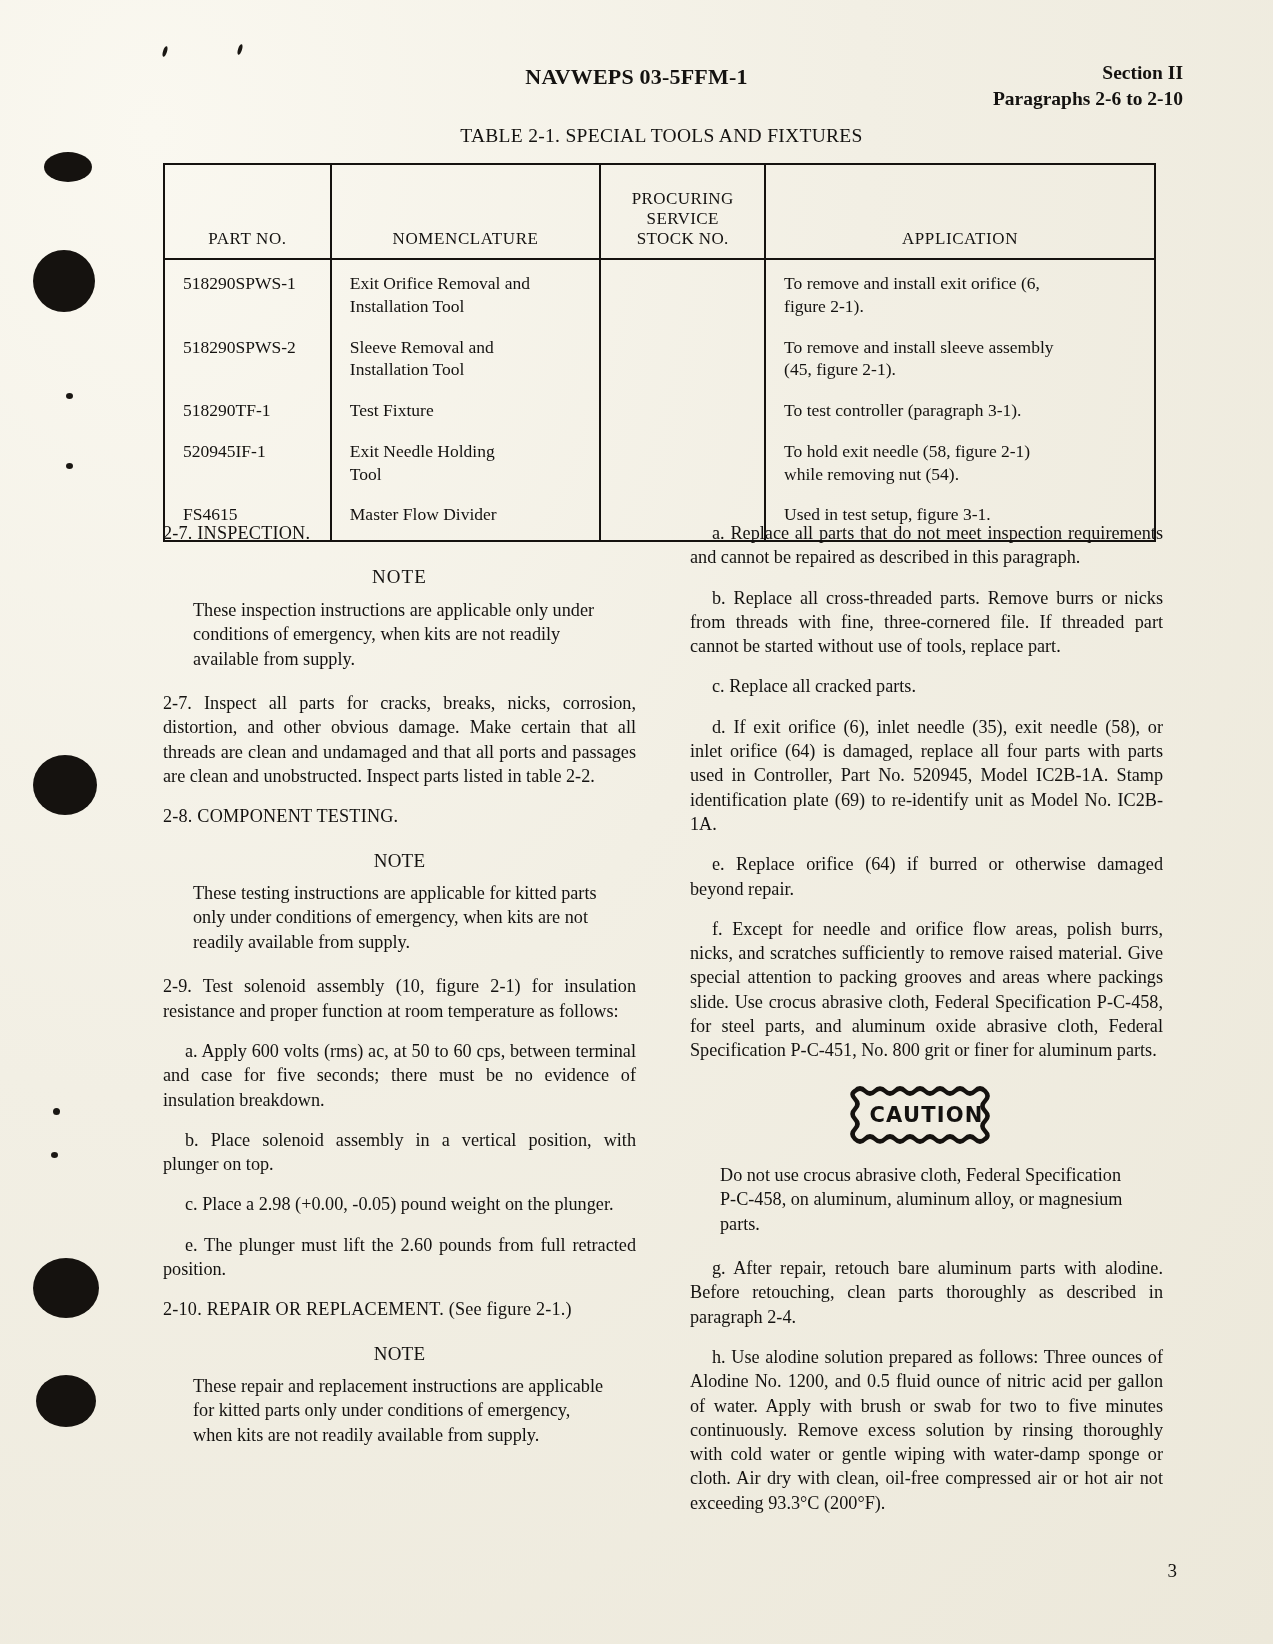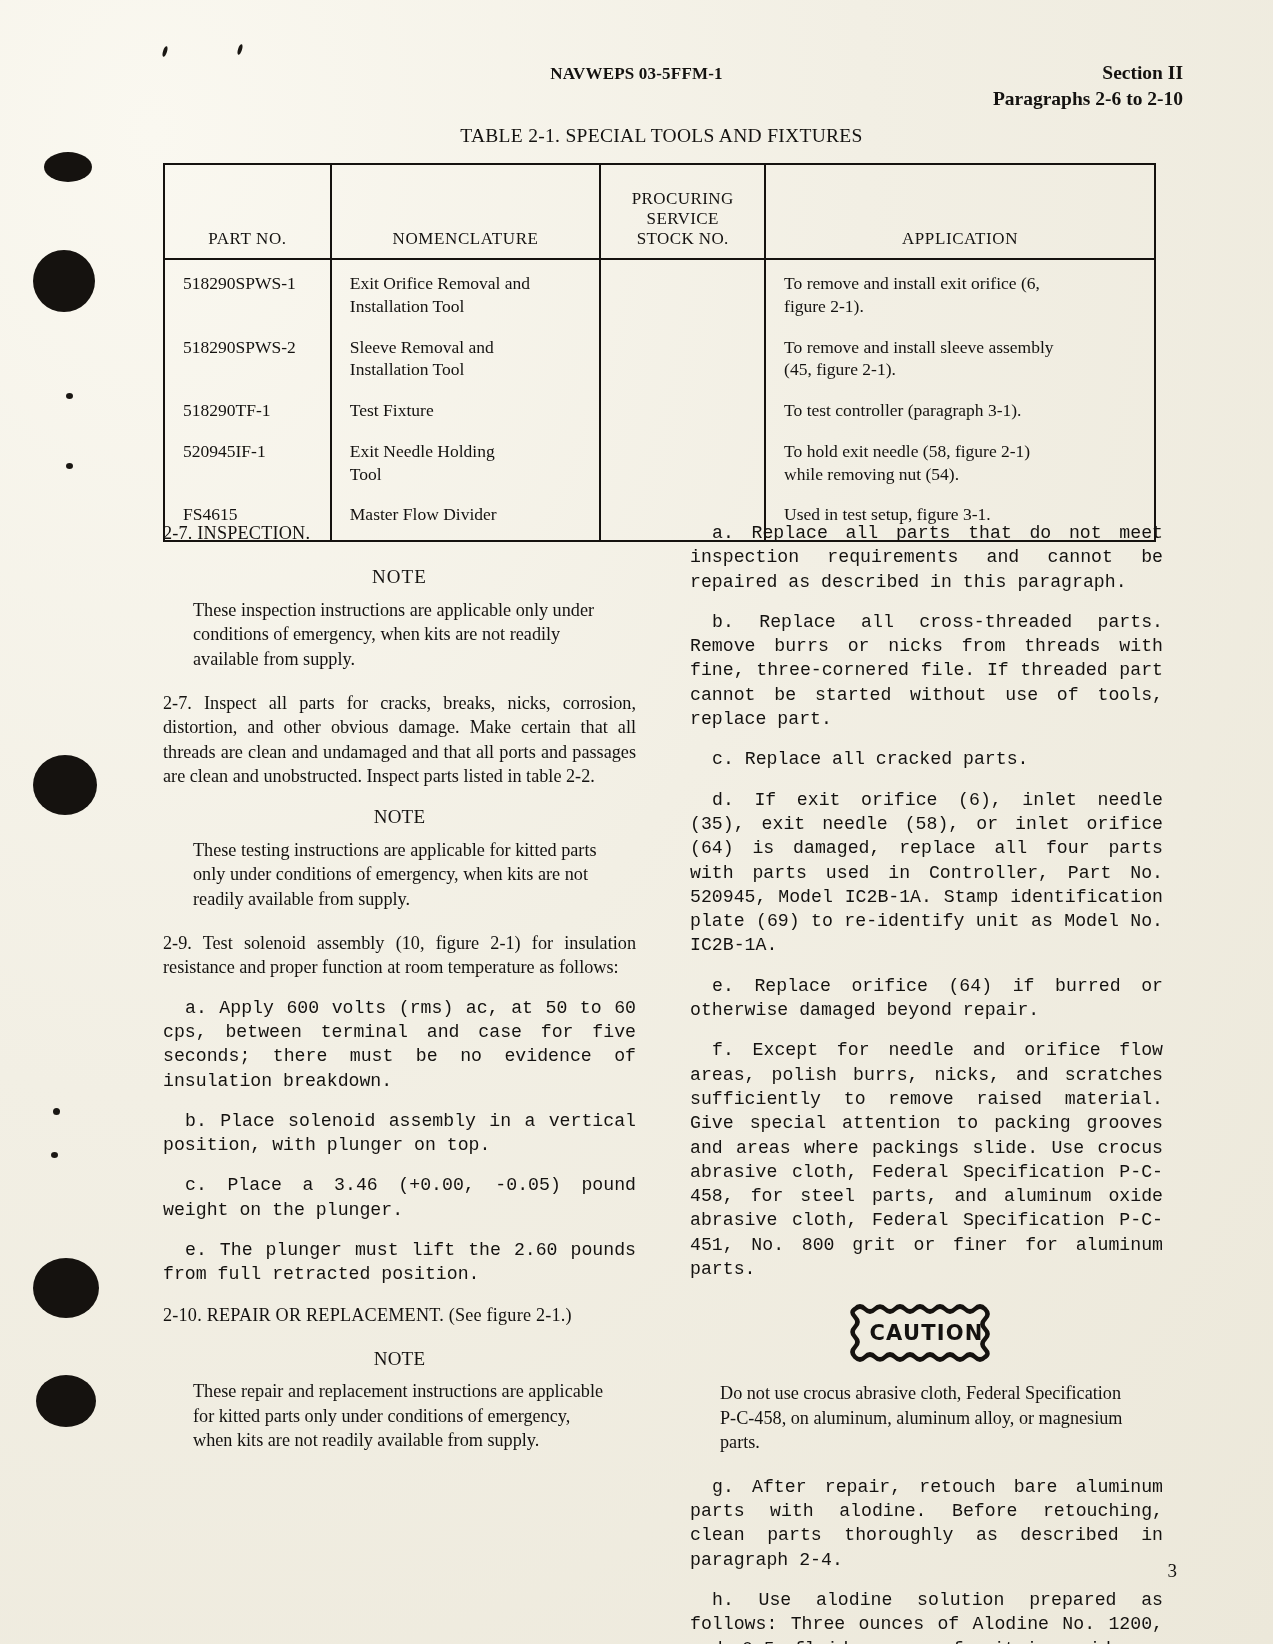--- a/index.html
+++ b/index.html
@@ -17,21 +17,21 @@
       radial-gradient(ellipse at 12% 8%, #faf8f0 0%, #f2efe4 45%, #ece8da 100%);
   }
   
   .blob{position:absolute;background:#15120f;border-radius:50%;}
   .speck{position:absolute;background:#1a1713;border-radius:50%;}
 
   
   .hdr{position:absolute;left:0;right:0;top:58px;height:60px;}
   .hdr-center{
     position:absolute;left:0;right:0;top:6px;text-align:center;
-    font-size:17px;font-weight:bold;letter-spacing:.2px;
+    font-size:22px;font-weight:bold;letter-spacing:.2px;
   }
   .hdr-right{
     position:absolute;right:90px;top:2px;text-align:right;
     font-size:19.5px;line-height:1.35;font-weight:bold;
   }
   .table-caption{
     position:absolute;left:0;right:0;top:125px;text-align:center;
     font-size:19.5px;letter-spacing:.3px;text-decoration:underline;
   }
   .table-caption .cap-inner{display:inline-block;padding-left:50px;}
@@ -72,21 +72,21 @@
   
   .cols{position:absolute;left:163px;top:521px;width:1000px;}
   .col{position:absolute;top:0;width:473px;font-size:18.2px;line-height:1.335;}
   .col.left{left:0;}
   .col.right{left:527px;}
   p{margin:0 0 16px 0;text-align:justify;}
   .head-para{margin-bottom:19px;text-align:left;letter-spacing:.2px;}
   .note-title{text-align:center;margin:0 0 8px 0;letter-spacing:1.1px;font-size:19px;}
   .note-title.sp{letter-spacing:.2px;}
   .note-body{margin:0 0 20px 0;padding:0 26px 0 30px;text-align:left;line-height:1.345;}
-  .indent{text-indent:22px;font-family:Liberation Mono, monospace;}
+  .indent{text-indent:22px;}
 
   
   .caution-wrap{margin:22px 0 18px 0;display:flex;justify-content:center;}
   .caution-box{position:relative;width:156px;height:60px;}
   .caution-box svg{position:absolute;left:0;top:0;}
   .caution-text{
     position:absolute;left:0;right:0;top:50%;transform:translateY(-50%);
     text-align:center;font-family:"DejaVu Sans",sans-serif;
     font-weight:bold;font-size:21px;letter-spacing:1.2px;
   }
@@ -218,29 +218,30 @@
 
     <div class="col left">
 
       <p class="head-para">2-7.  INSPECTION.</p>
 
       <p class="note-title">NOTE</p>
       <p class="note-body">These inspection instructions are applicable only under conditions of emergency, when kits are not readily available from supply.</p>
 
       <p>2-7.  Inspect all parts for cracks, breaks, nicks, corrosion, distortion, and other obvious damage.  Make certain that all threads are clean and undamaged and that all ports and passages are clean and unobstructed. Inspect parts listed in table 2-2.</p>
 
+      <p class="head-para">2-8.  COMPONENT TESTING.</p>
 
       <p class="note-title sp">NOTE</p>
       <p class="note-body">These testing instructions are applicable for kitted parts only under conditions of emergency, when kits are not readily available from supply.</p>
 
       <p>2-9.  Test solenoid assembly (10, figure 2-1) for insulation resistance and proper function at room temperature as follows:</p>
 
       <p class="indent">a.  Apply 600 volts (rms) ac, at 50 to 60 cps, between terminal and case for five seconds; there must be no evidence of insulation breakdown.</p>
       <p class="indent">b.  Place solenoid assembly in a vertical position, with plunger on top.</p>
-      <p class="indent">c.  Place a 3.46 (+0.00, -0.05) pound weight on the plunger.</p>
+      <p class="indent">c.  Place a 2.98 (+0.00, -0.05) pound weight on the plunger.</p>
       <p class="indent">e.  The plunger must lift the 2.60 pounds from full retracted position.</p>
 
       <p class="head-para">2-10.  REPAIR OR REPLACEMENT.  (See figure 2-1.)</p>
 
       <p class="note-title sp">NOTE</p>
       <p class="note-body">These repair and replacement instructions are applicable for kitted parts only under conditions of emergency, when kits are not readily available from supply.</p>
     </div>
 
     <div class="col right">
 

